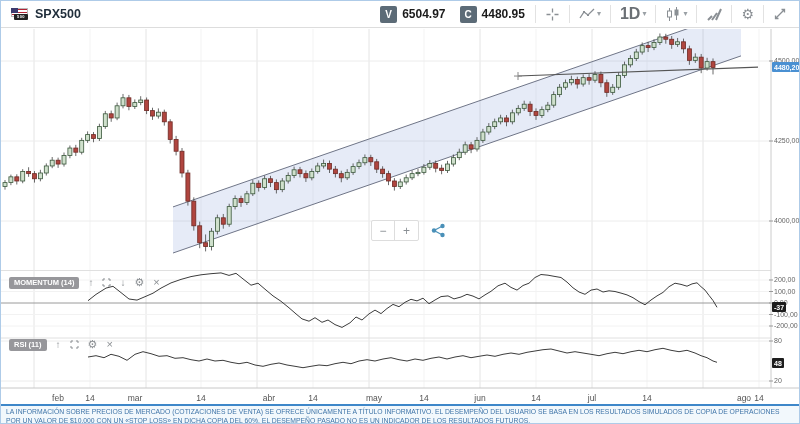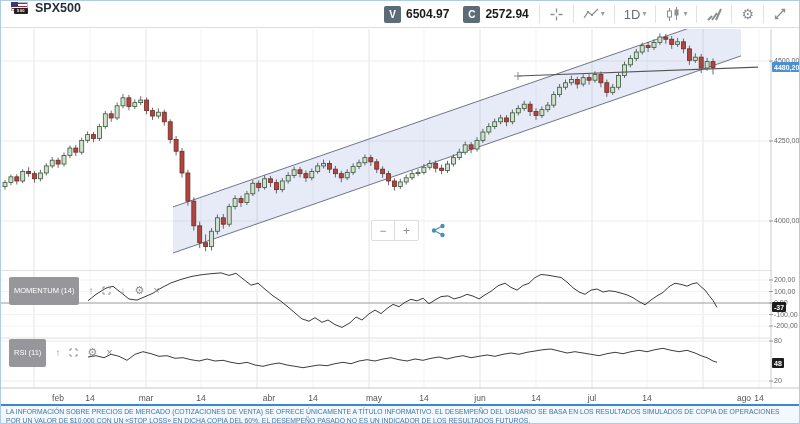--- a/index.html
+++ b/index.html
@@ -1,47 +1,47 @@
 <!DOCTYPE html>
 <html><head>
 <meta charset="utf-8">
 <style>
   html,body{margin:0;padding:0;background:#fff;}
   *{box-sizing:border-box;}
   body{font-family:"Liberation Sans",sans-serif;}
   #widget{position:relative;width:800px;height:424px;border:1px solid #aecbe8;background:#fff;overflow:hidden;}
 
   
-  #toolbar{position:absolute;left:0;top:0;width:798px;height:27px;background:#fff;border-bottom:1px solid #ddd;display:flex;align-items:flex-start;z-index:5;}
+  #toolbar{position:absolute;left:0;top:0;width:798px;height:27px;background:#fff;border-bottom:1px solid #ddd;display:flex;align-items:center;z-index:5;}
   .tb-left{display:flex;align-items:center;gap:7px;padding-left:10px;flex:0 0 auto;}
   .flag{position:relative;width:17px;height:12px;flex:0 0 auto;}
   .flag-stripes{position:absolute;left:0;top:0;width:17px;height:9px;background:repeating-linear-gradient(#b22234 0 1.3px,#fff 1.3px 2.6px);border:0.5px solid #bbb;}
   .flag-canton{position:absolute;left:0;top:0;width:7px;height:5px;background:#3c3b6e;}
   .flag-badge{position:absolute;left:3px;top:6px;width:14px;height:6px;background:#222;border-radius:1px;color:#fff;font-size:4px;font-weight:bold;text-align:center;line-height:6px;letter-spacing:0.5px;}
   .symbol{font-size:12.5px;font-weight:bold;color:#1f2d3a;}
   .tb-right{margin-left:auto;display:flex;align-items:center;height:100%;padding-right:6px;}
   .pxbtn{display:flex;align-items:center;gap:5px;padding:0 7px;cursor:pointer;}
   .sq{width:17px;height:17px;border-radius:2px;background:#5c6b77;color:#fff;font-size:10px;font-weight:bold;display:flex;align-items:center;justify-content:center;}
   .pxval{font-size:12px;font-weight:bold;color:#1b1b1b;}
   .tbsep{width:1px;height:18px;background:#e2e2e2;margin:0 3px;}
   .tool{display:flex;align-items:center;gap:2px;padding:0 6px;cursor:pointer;color:#8a8f94;}
   .tool svg{display:block;}
   .caret{font-size:8px;color:#9aa0a5;line-height:1;}
-  .interval{font-size:13px;color:#6b7075;}
+  .interval{font-size:16px;color:#6b7075;font-weight:bold;}
 
   
   .axlabel{position:absolute;font-size:7px;color:#666;height:8px;line-height:8px;white-space:nowrap;}
   .xlabel{position:absolute;top:392px;font-size:8.5px;color:#555;transform:translateX(-50%);}
   .badge{position:absolute;left:771px;color:#fff;font-weight:bold;font-size:7px;border-radius:1px;padding:1.5px 2px;line-height:1;white-space:nowrap;z-index:4;}
   #price-badge{background:#4a90d2;}
   .blackbadge{background:#1d1d1d;}
 
   
   .indic-row{position:absolute;display:flex;align-items:center;gap:9px;z-index:4;}
-  .indic-badge{background:#97979b;color:#fff;font-size:7.5px;font-weight:normal;border-radius:2px;padding:10px 5px;line-height:1;white-space:nowrap;}
+  .indic-badge{background:#97979b;color:#fff;font-size:7.5px;font-weight:bold;border-radius:2px;padding:2px 5px;line-height:1;white-space:nowrap;}
   .mini-ic{color:#8b8f93;font-size:10px;line-height:1;cursor:pointer;display:flex;align-items:center;}
 
   
   #zoomctl{position:absolute;left:370px;top:219px;display:flex;align-items:center;z-index:4;}
   .zbox{display:flex;border:1px solid #ddd;background:#fff;border-radius:2px;}
   .zbtn{width:23px;height:19px;display:flex;align-items:center;justify-content:center;font-size:12px;color:#8a8f94;cursor:pointer;}
   .zbtn:first-child{border-right:1px solid #ddd;}
   #share-btn{margin-left:12px;cursor:pointer;display:flex;align-items:center;}
 
   
@@ -64,21 +64,21 @@
       <span class="symbol">SPX500</span>
     </div>
 
     <div class="tb-right">
       <div class="pxbtn">
         <span class="sq">V</span>
         <span class="pxval">6504.97</span>
       </div>
       <div class="pxbtn">
         <span class="sq">C</span>
-        <span class="pxval">2572.94</span>
+        <span class="pxval">4480.95</span>
       </div>
       <span class="tbsep"></span>
       <div class="tool">
         <svg width="15" height="15">
             <path d="M7.5 1.5v4M7.5 9.5v4M1.5 7.5h4M9.5 7.5h4" stroke="#8a8f94" stroke-width="1.3" fill="none"></path>
           </svg>
       </div>
       <span class="tbsep"></span>
       <div class="tool">
         <svg width="16" height="14">
@@ -433,21 +433,21 @@
       <div class="axlabel" style="left: 773px; top: 216px;">4000,00</div>
       <div class="axlabel" style="left: 773px; top: 275px;">200,00</div>
       <div class="axlabel" style="left: 773px; top: 286.5px;">100,00</div>
       <div class="axlabel" style="left: 773px; top: 298px;">0,00</div>
       <div class="axlabel" style="left: 773px; top: 309.5px;">-100,00</div>
       <div class="axlabel" style="left: 773px; top: 321px;">-200,00</div>
       <div class="axlabel" style="left: 773px; top: 336px;">80</div>
       <div class="axlabel" style="left: 773px; top: 376px;">20</div>
       <div class="xlabel" style="left: 33px; top: 392px; padding-left: 48px;">feb</div>
       <div class="xlabel" style="left: 89px; top: 392px;">14</div>
-      <div class="xlabel" style="left: 145px; top: 392px;">mar</div>
+      <div class="xlabel" style="left: 134px; top: 392px;">mar</div>
       <div class="xlabel" style="left: 200px; top: 392px;">14</div>
       <div class="xlabel" style="left: 268px; top: 392px;">abr</div>
       <div class="xlabel" style="left: 312px; top: 392px;">14</div>
       <div class="xlabel" style="left: 373px; top: 392px;">may</div>
       <div class="xlabel" style="left: 423px; top: 392px;">14</div>
       <div class="xlabel" style="left: 479px; top: 392px;">jun</div>
       <div class="xlabel" style="left: 535px; top: 392px;">14</div>
       <div class="xlabel" style="left: 591px; top: 392px;">jul</div>
       <div class="xlabel" style="left: 646px; top: 392px;">14</div>
       <div class="xlabel" style="left: 743px; top: 392px;">ago</div>

